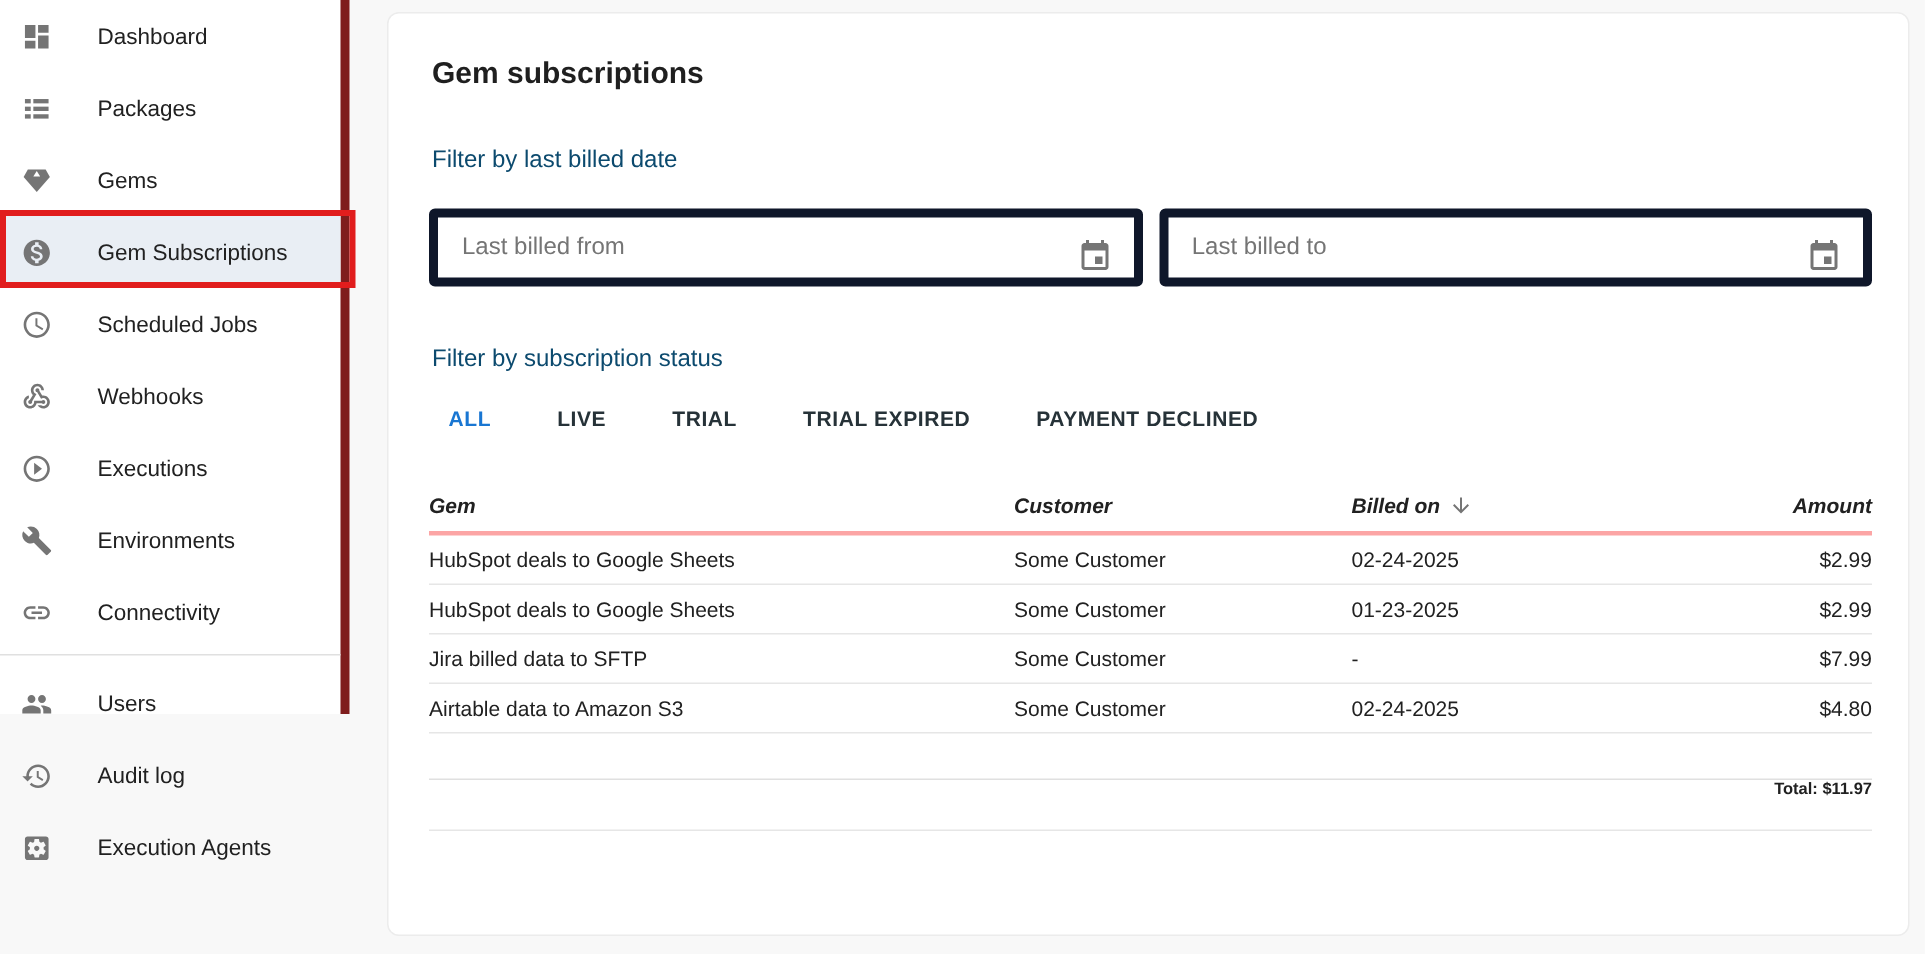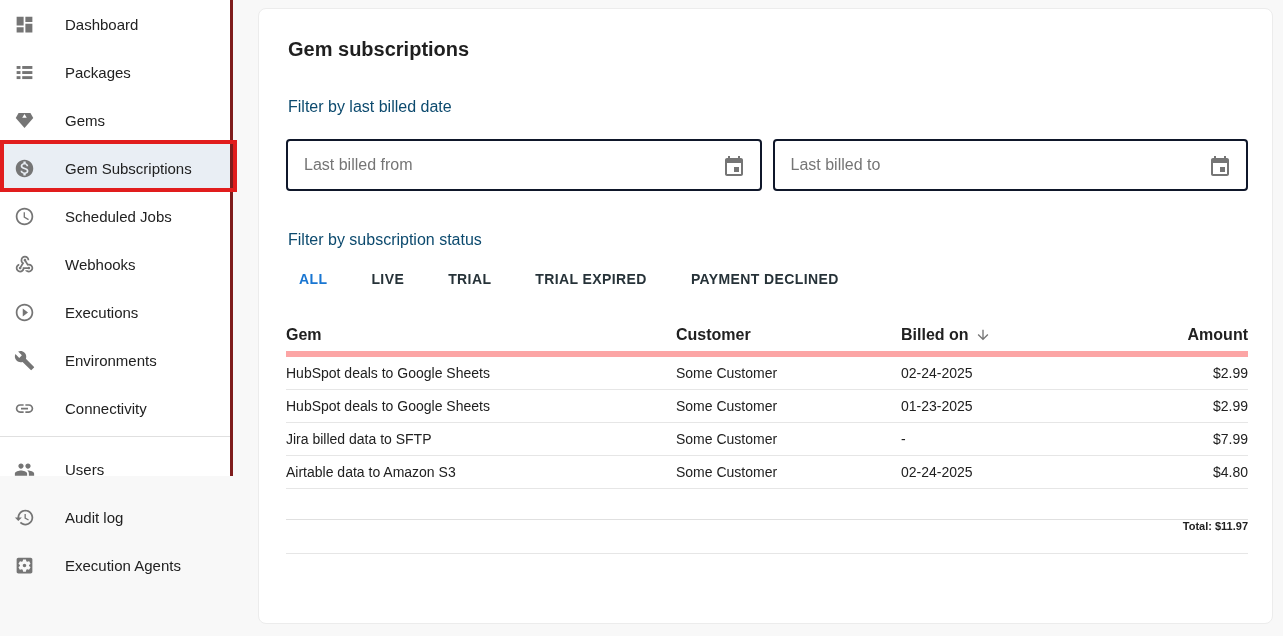--- a/index.html
+++ b/index.html
@@ -3,21 +3,21 @@
 <meta charset="utf-8">
 <style>
   * { margin:0; padding:0; box-sizing:border-box; }
   html,body { width:1283px; height:636px; overflow:hidden;
     font-family:"Liberation Sans", sans-serif; background:#f8f8f8; color:#212121; }
 
   .app { display:flex; width:1283px; height:636px; }
 
   
   .sidebar { position:relative; width:233px; height:476px; background:#fff;
-    border-right:3px solid #7f1d1d; flex:0 0 233px; }
+    border-right:6px solid #7f1d1d; flex:0 0 233px; }
   .side-item { display:flex; align-items:center; height:48px; padding-left:12px;
     cursor:pointer; }
   .side-item .ic { width:24px; height:24px; display:flex; align-items:center;
     justify-content:center; margin-right:29px; flex:0 0 24px; }
   .side-item .ic svg { width:21px; height:21px; fill:#757575; }
   .side-item .lbl { font-size:15px; color:#212121; white-space:nowrap; }
   .side-item.selected { background:#e9eef4; }
   .side-divider { height:1px; background:#e0e0e0; margin-top:4px; }
   .nav2 { padding-top:8px; }
   .annotation-box { position:absolute; left:0; top:140px; width:237px; height:52px;
@@ -26,21 +26,21 @@
   
   .content { flex:1; }
   .card { width:1015px; height:616px; margin:8px 0 0 25px; background:#fff;
     border:1px solid #ececec; border-radius:8px; padding:28px 24px 0 27px; }
 
   .page-title { font-size:20px; line-height:24px; font-weight:700; color:#1f1f1f;
     margin-left:2px; }
   .filter-label { margin:35px 0 0 2px; font-size:16px; line-height:22px; color:#0c4a6e; }
 
   .date-row { margin-top:21px; display:flex; gap:11px; }
-  .date-field { position:relative; flex:1; height:52px; border:2px solid #0f172a;
+  .date-field { position:relative; flex:1; height:52px; border:6px solid #0f172a;
     border-radius:4px; display:flex; align-items:flex-end; }
   .date-field input { border:none; outline:none; background:transparent; flex:1;
     font-family:"Liberation Sans", sans-serif; font-size:16px; color:#212121;
     padding:0 44px 0 16px; height:100%; }
   .date-field input::placeholder { color:#757575; opacity:1; }
   .cal-ic { position:absolute; right:14px; top:14px; width:24px; height:24px; cursor:pointer; }
   .cal-ic svg { width:24px; height:24px; fill:#757575; }
 
   .select-row { margin-top:36px; display:flex; gap:13px; }
   .select { flex:1; height:28px; border-bottom:1px solid #9e9e9e; display:flex;
@@ -50,21 +50,21 @@
 
   .tabs { margin-top:18px; height:20px; display:flex; }
   .tab { font-size:14px; font-weight:700; letter-spacing:.4px; color:#263238;
     text-transform:uppercase; background:none; border:none; cursor:pointer;
     padding:0 22px; font-family:"Liberation Sans", sans-serif; }
   .tab:first-child { padding-left:13px; }
   .tab.selected { color:#1976d2; }
 
   .table { margin-top:30px; }
   .trow { display:grid; grid-template-columns:390px 225px 200px 1fr; align-items:center; }
-  .thead { height:38px; border-bottom:6px solid #fca5a5; font-size:16px; font-weight:700; }
+  .thead { height:38px; border-bottom:3px solid #fca5a5; font-size:14px; font-weight:700;font-style:italic; }
   .thead .cell { display:flex; align-items:center; }
   .thead .cell.amount { justify-content:flex-end; }
   .sort-ic { width:16px; height:16px; margin-left:6px; }
   .sort-ic svg { width:16px; height:16px; fill:#757575; }
   .tbody-row { height:33px; border-bottom:1px solid #e6e6e6; font-size:14px; cursor:pointer; }
   .cell.amount { text-align:right; }
   .empty-row { height:31px; border-bottom:1px solid #e0e0e0; }
   .total-row { height:34px; display:flex; align-items:flex-start; justify-content:flex-end;
     border-bottom:1px solid #e6e6e6; font-size:11px; font-weight:700; }
 </style>

